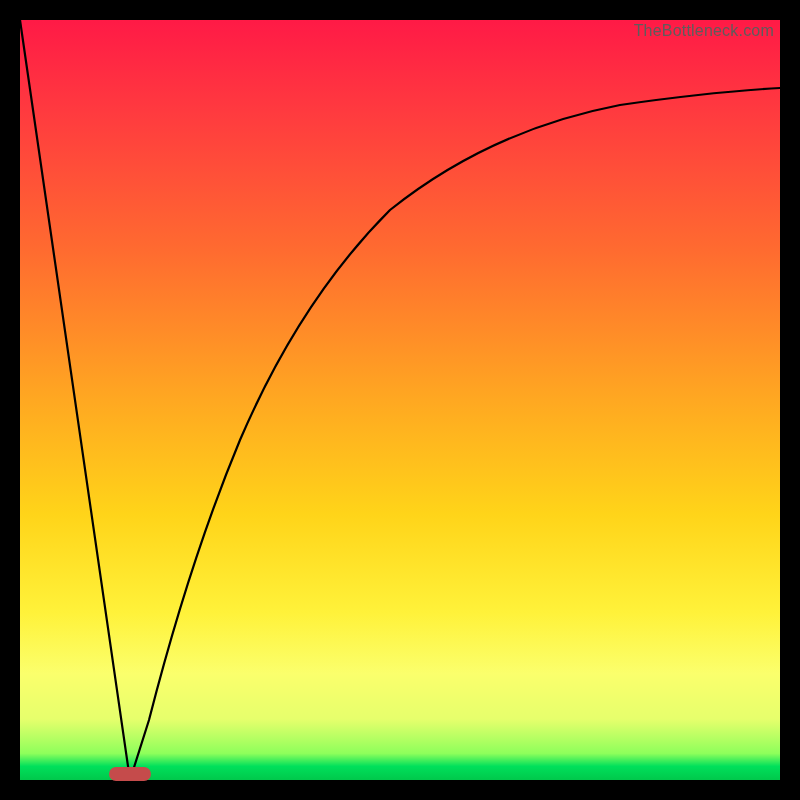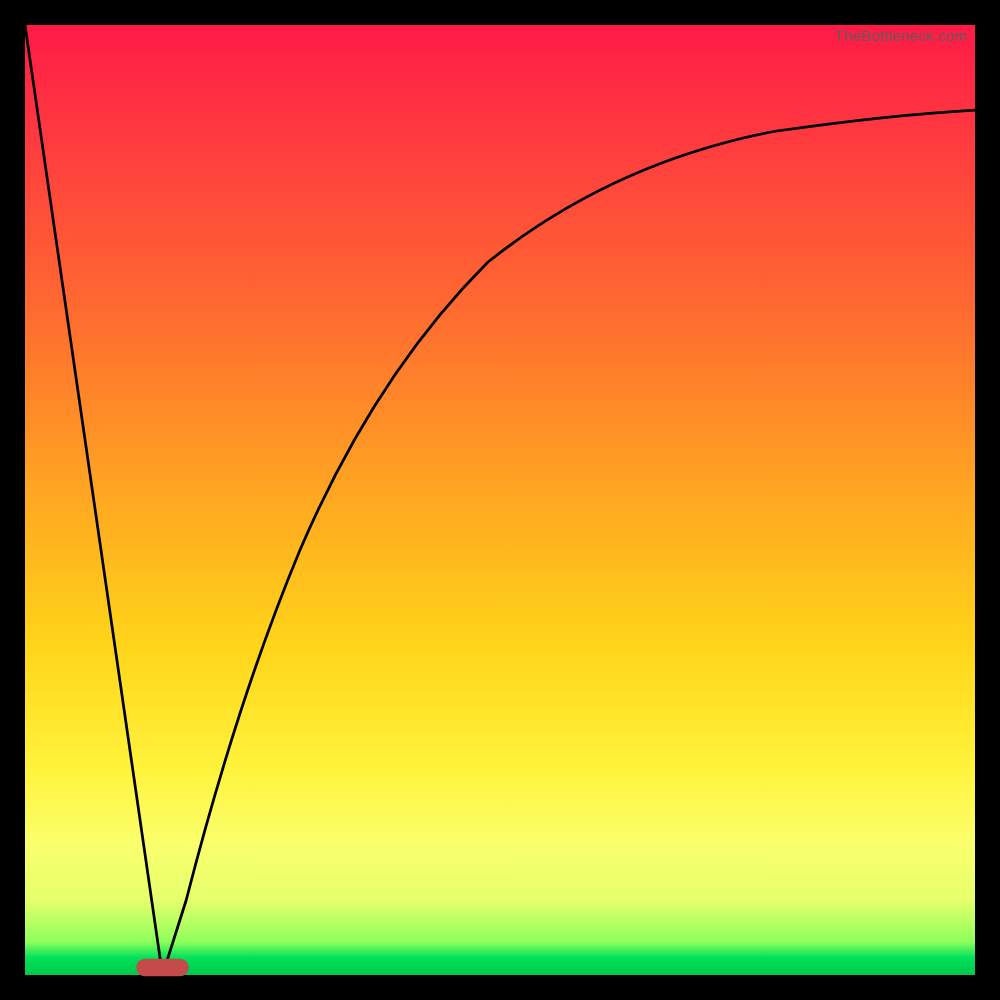--- a/index.html
+++ b/index.html
@@ -35,21 +35,21 @@
       #e6ff6c 92%,
       #8eff5b 96.5%,
       #00e05b 98.2%,
       #00c84b 100%
     );
   }
   .watermark {
     position: absolute;
     top: 2px;
     right: 6px;
-    font-size: 12px;
+    font-size: 16px;
     font-weight: 500;
     color: #5d5d5d;
     letter-spacing: 0.2px;
     z-index: 10;
   }
   svg.curves {
     position: absolute;
     left: 0;
     top: 0;
     width: 760px;

